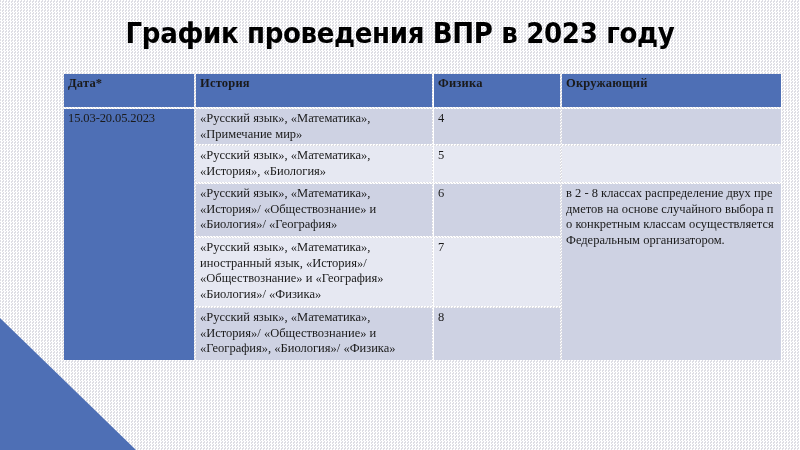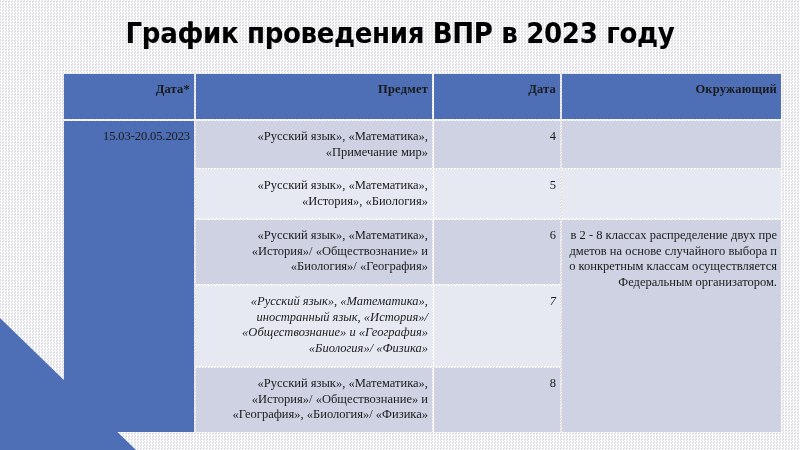--- a/index.html
+++ b/index.html
@@ -71,23 +71,23 @@
     z-index: 2;
   }
   table.schedule {
     border-collapse: separate;
     border-spacing: 2px;
     width: 713px;
     table-layout: fixed;
     background: transparent;
   }
   table.schedule td, table.schedule th {
-    padding: 8px 4px;
+    padding: 2px 4px;
     vertical-align: top;
-    text-align: right;
+    text-align: left;
     font-family: "Liberation Serif", "DejaVu Serif", serif;
     color: #1a1a1a;
     font-size: 12.5px;
     line-height: 15.5px;
     border: none;
   }
   th.hdr {
     background: #4e6fb5;
     color: #ffffff;
     font-weight: bold;
@@ -138,21 +138,21 @@
   
   col.c-date    { width: 130px; }
   col.c-subject { width: 236px; }
   col.c-klass   { width: 126px; }
   col.c-note    { width: 219px; }
 
   
   tr.r4 td { height: 30px; }
   tr.r5 td { height: 32px; }
   tr.r6 td { height: 48px; }
-  tr.r7 td { height: 64px; font-style: italic; }
+  tr.r7 td { height: 64px; }
   tr.r8 td { height: 48px; }
 </style>
 </head>
 <body>
 
 <div id="slide">
 
   <div id="corner-triangle"></div>
 
   <div id="page-title">График проведения ВПР в 2023 году</div>
@@ -161,22 +161,22 @@
     <table class="schedule">
       <colgroup>
         <col class="c-date">
         <col class="c-subject">
         <col class="c-klass">
         <col class="c-note">
       </colgroup>
       <thead>
         <tr>
           <th class="hdr">Дата*</th>
-          <th class="hdr">Предмет</th>
-          <th class="hdr">Дата</th>
+          <th class="hdr">История</th>
+          <th class="hdr">Физика</th>
           <th class="hdr">Окружающий</th>
         </tr>
       </thead>
       <tbody>
         <tr class="r4">
           <td class="date-cell" rowspan="5">15.03-20.05.2023</td>
           <td class="subject dark">«Русский язык», «Математика», «Примечание мир»</td>
           <td class="klass dark">4</td>
           <td class="note-empty dark"></td>
         </tr>

